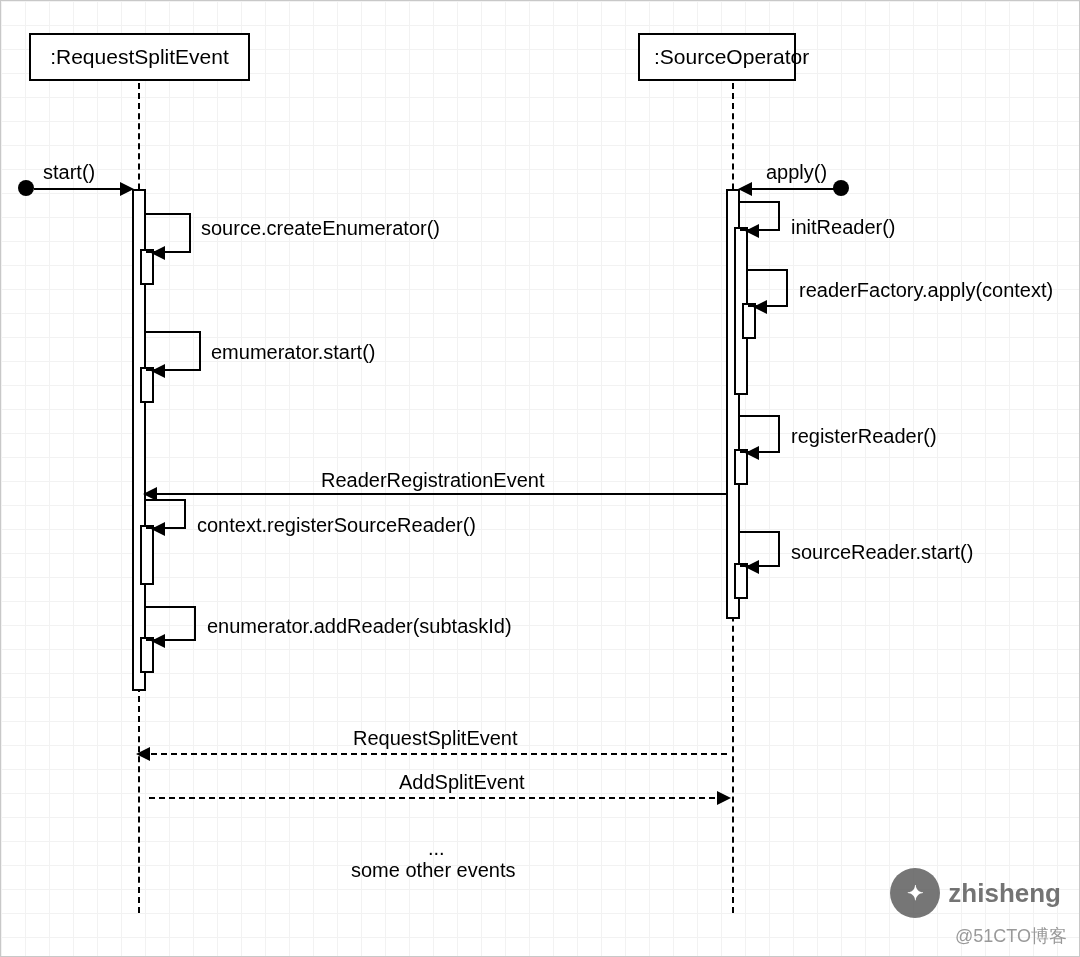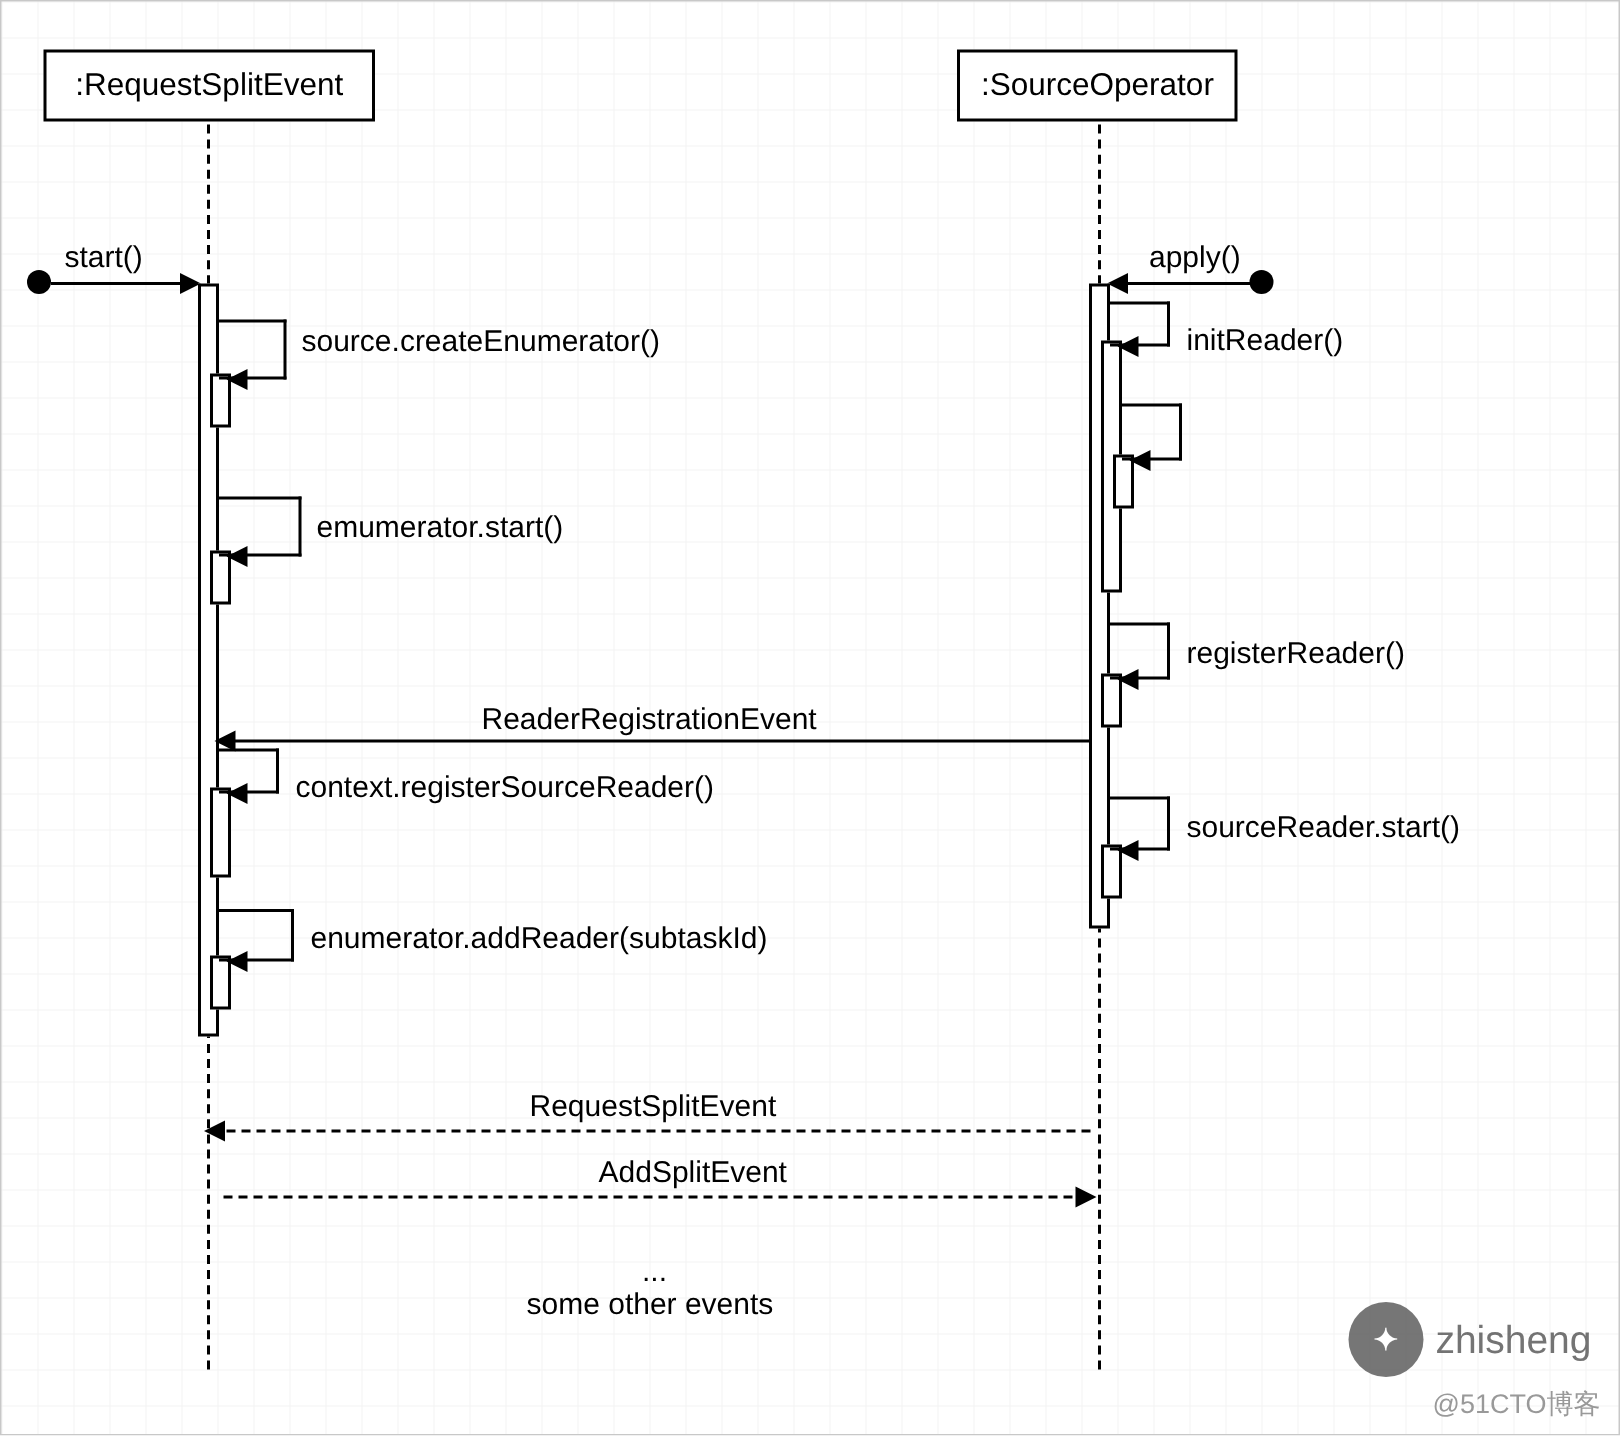--- a/index.html
+++ b/index.html
@@ -97,37 +97,37 @@
     gap: 8px;
     opacity: .8;
   }
   .watermark-brand .ic {
     width: 50px; height: 50px; border-radius: 50%;
     background: #555;
     display: inline-flex; align-items: center; justify-content: center;
     color: #fff; font-size: 20px; font-weight: bold;
   }
   .watermark-brand .txt {
-    font-size: 26px; color: #333; opacity: .85;
+    font-size: 26px; color: #333; opacity: .85; font-weight: bold;
   }
   .watermark-small {
     position: absolute;
     right: 12px; bottom: 8px;
     font-size: 18px; color: #999;
   }
 </style>
 </head>
 <body>
 
 <div class="canvas">
 
   <div class="participant-box" style="left:28px; top:32px; width:221px;">
     <span>:RequestSplitEvent</span>
   </div>
-  <div class="participant-box" style="left:637px; top:32px; width:187px;">
+  <div class="participant-box" style="left:637px; top:32px; width:158px;">
     <span>:SourceOperator</span>
   </div>
 
   <div class="lifeline" style="left:137px; top:82px; height:830px;"></div>
   <div class="lifeline" style="left:731px; top:82px; height:830px;"></div>
 
   <div class="dot" style="left:17px; top:179px;"></div>
   <div class="msg-label" style="left:42px; top:160px;">start()</div>
   <div class="msg-line" style="left:33px; top:187px; width:96px;"></div>
   <div class="arrow-right" style="left:119px; top:181px;"></div>
@@ -164,20 +164,21 @@
   <div class="selfcall" style="left:145px; top:605px; width:50px; height:35px;"></div>
   <div class="arrow-left" style="left:150px; top:633px;"></div>
   <div class="msg-label" style="left:206px; top:614px;">enumerator.addReader(subtaskId)</div>
 
   <div class="selfcall" style="left:739px; top:200px; width:40px; height:30px;"></div>
   <div class="arrow-left" style="left:744px; top:223px;"></div>
   <div class="msg-label" style="left:790px; top:215px;">initReader()</div>
 
   <div class="selfcall" style="left:747px; top:268px; width:40px; height:38px;"></div>
   <div class="arrow-left" style="left:752px; top:299px;"></div>
+  <div class="msg-label" style="left:798px; top:278px;">readerFactory.apply(context)</div>
 
   <div class="selfcall" style="left:739px; top:414px; width:40px; height:38px;"></div>
   <div class="arrow-left" style="left:744px; top:445px;"></div>
   <div class="msg-label" style="left:790px; top:424px;">registerReader()</div>
 
   <div class="selfcall" style="left:739px; top:530px; width:40px; height:36px;"></div>
   <div class="arrow-left" style="left:744px; top:559px;"></div>
   <div class="msg-label" style="left:790px; top:540px;">sourceReader.start()</div>
 
   <div class="msg-label" style="left:320px; top:468px;">ReaderRegistrationEvent</div>

